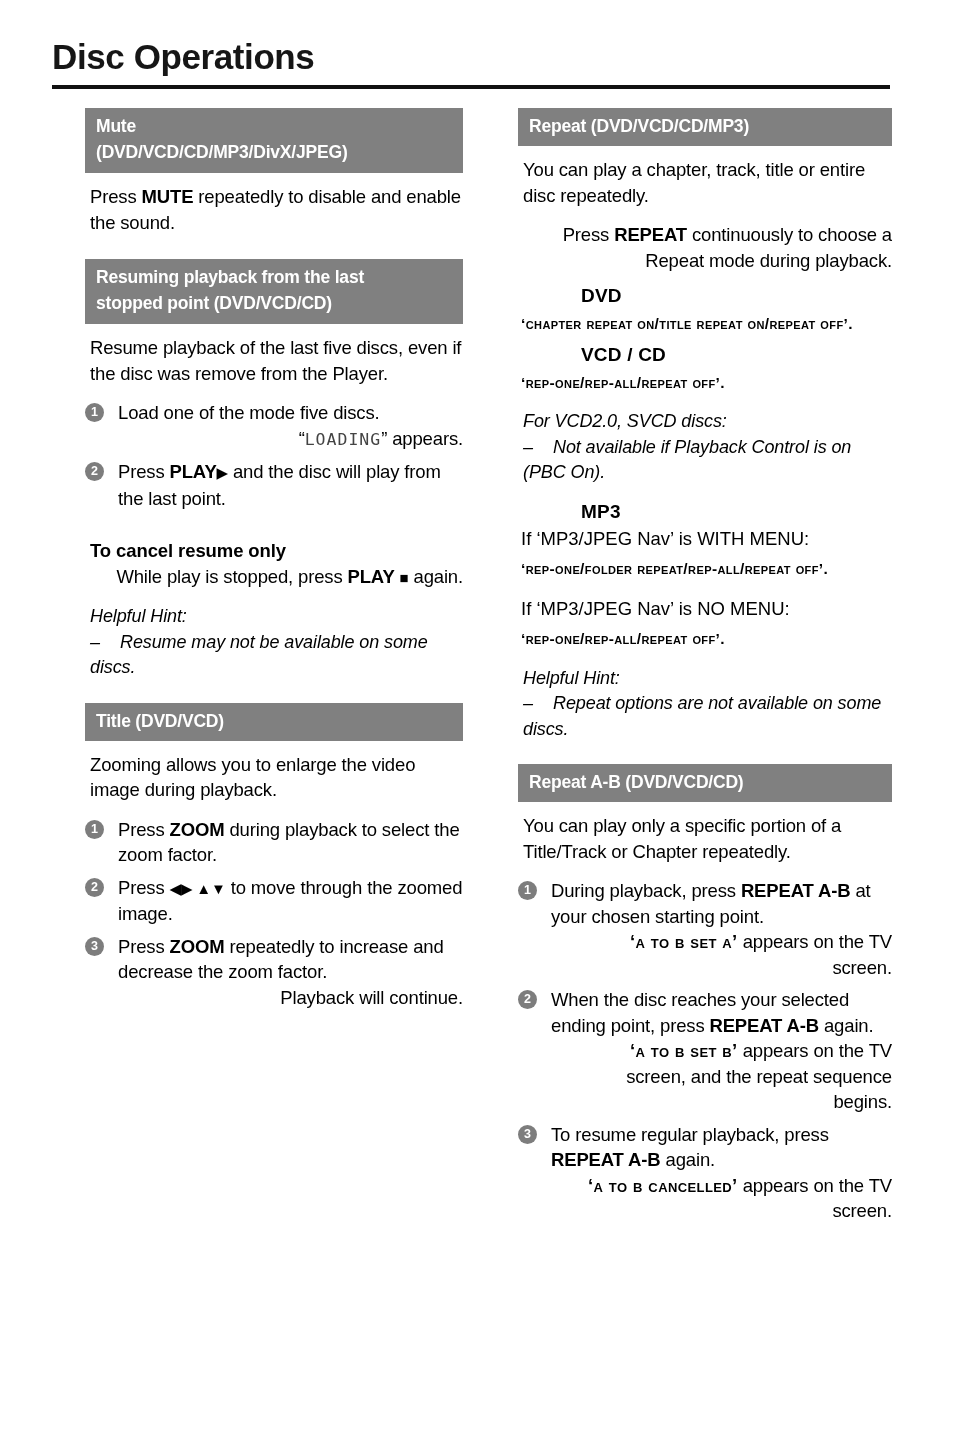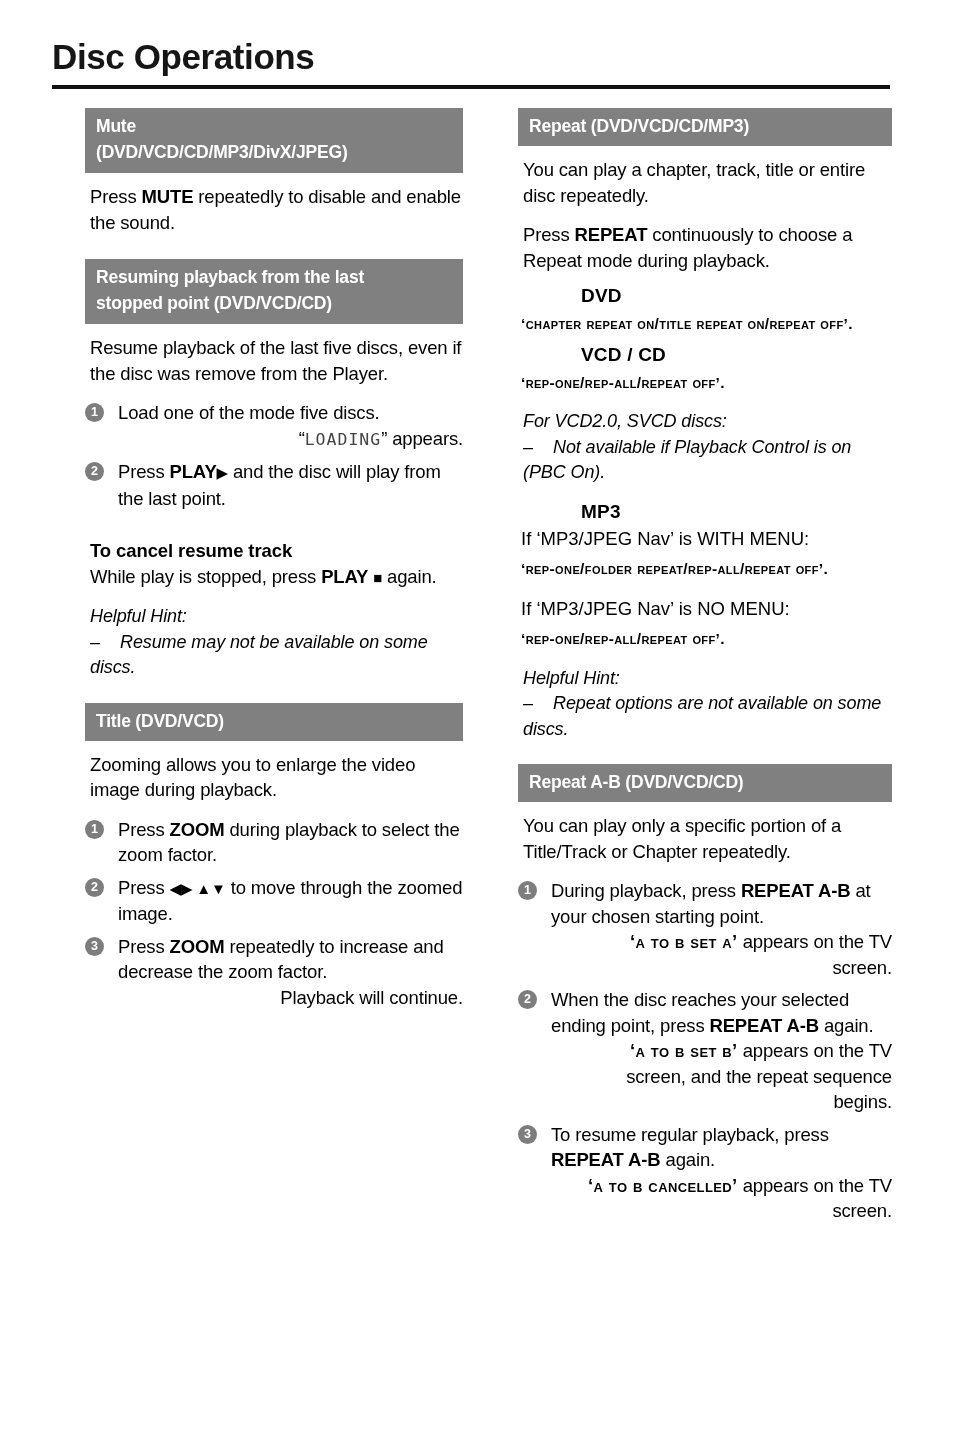--- a/index.html
+++ b/index.html
@@ -63,21 +63,21 @@
   .sec-bar.two-line { padding-bottom: 8px; }
 
   
   .body-block {
     padding-left: 5px;
     font-size: 18.5px;
     line-height: 25.5px;
     letter-spacing: -0.15px;
     margin-bottom: 14px;
   }
-  .body-block.tight { margin-bottom: 9px; }
+  .body-block.tight { margin-bottom: 9px; text-align: right; }
   .body-block b { font-weight: bold; }
 
   
   .num-item {
     position: relative;
     padding-left: 33px;
     font-size: 18.5px;
     line-height: 25.5px;
     letter-spacing: -0.15px;
     margin-bottom: 7px;
@@ -191,21 +191,21 @@
       <span class="indent-line"><span>“</span><span class="lcd">LOADING</span><span>” appears.</span></span>
     </div>
 
     <div class="num-item">
       <span class="num-bullet">2</span>
       <span>Press </span><b>PLAY</b><span class="arrow-glyph">▶</span><span> and the disc will play from the last point.</span>
     </div>
 
     <div class="spacer-m"></div>
 
-    <div class="subhead">To cancel resume track</div>
+    <div class="subhead">To cancel resume only</div>
     <div class="body-block tight"><span>While play is stopped, press </span><b>PLAY</b> <span class="stop-glyph">■</span><span> again.</span></div>
 
     <div class="hint">
       <span>Helpful Hint:</span>
       <span class="dash-row"><span class="dash">–</span><span>Resume may not be available on some discs.</span></span>
     </div>
 
     <div class="spacer-s"></div>
 
     <div class="sec-bar">

